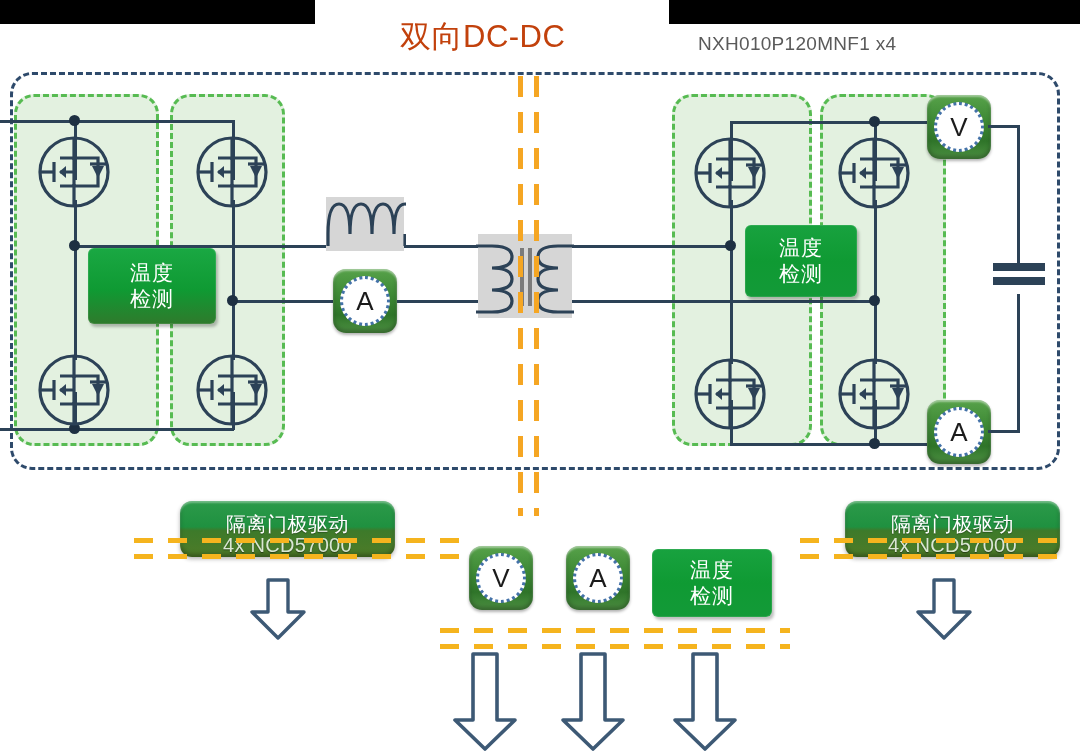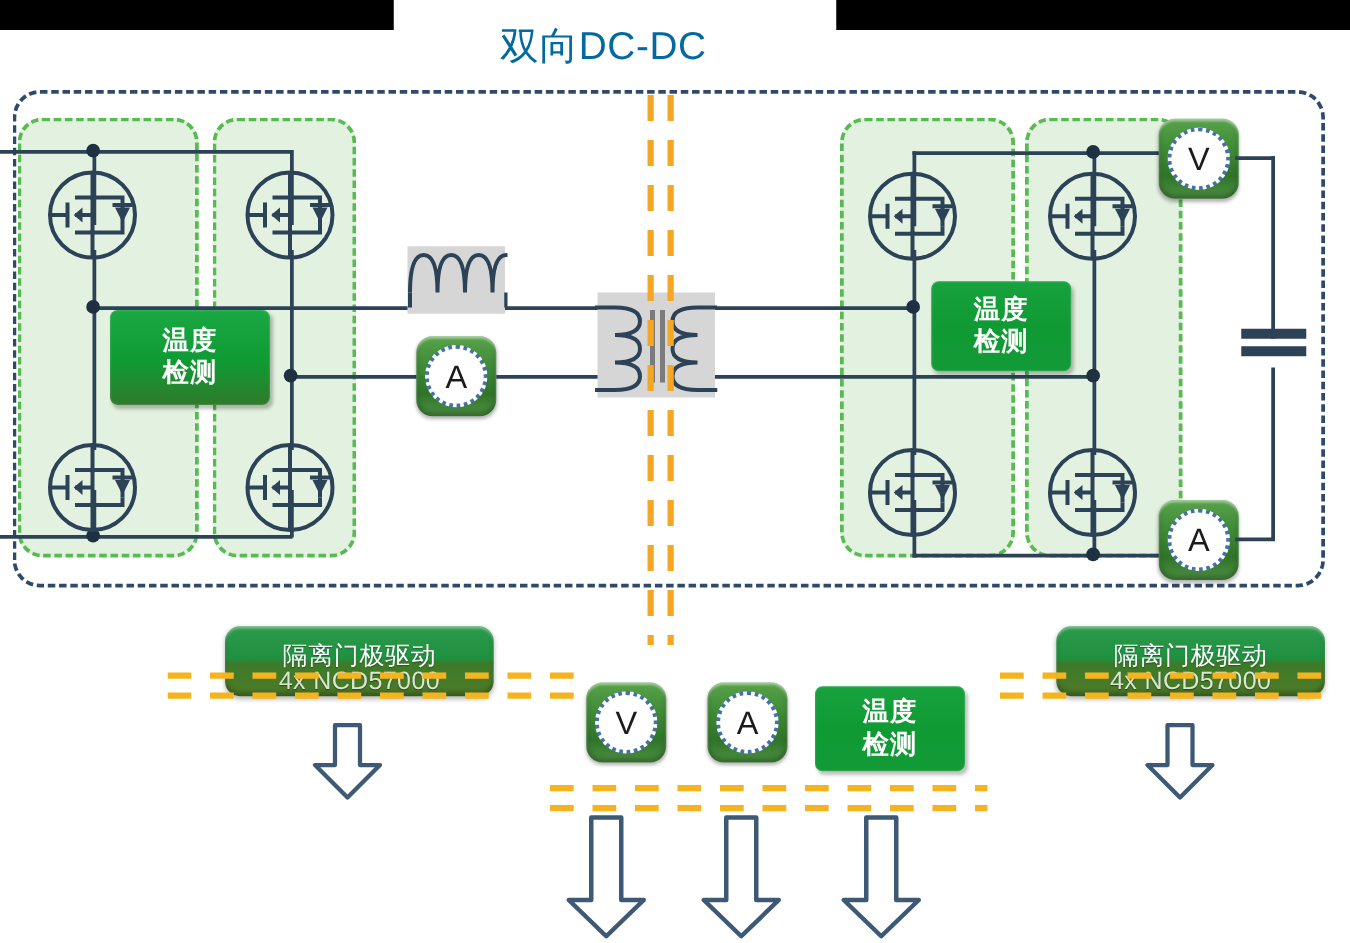--- a/index.html
+++ b/index.html
@@ -10,21 +10,21 @@
   #stage{position:absolute;inset:0;width:1080px;height:754px;}
 
   
   .topbar-black{position:absolute;top:0;height:24px;background:#000;}
   .tb-left{left:0;width:315px;}
   .tb-right{left:669px;right:0;}
 
   
   .title-main{
     position:absolute;left:400px;top:20px;width:260px;
-    font-size:31px;color:#0369a1;letter-spacing:.5px;
+    font-size:31px;color:#c2410c;letter-spacing:.5px;
     text-align:left;line-height:1.1;white-space:nowrap;
   }
   .title-sub{
     position:absolute;left:698px;top:33px;
     font-size:19px;color:#5a5a5a;white-space:nowrap;letter-spacing:.3px;
   }
 
   
   .outer-dash{
     position:absolute;left:10px;top:72px;width:1050px;height:398px;
@@ -69,21 +69,21 @@
     display:flex;align-items:center;justify-content:center;
     font-size:26px;color:#1b1b1b;font-weight:400;line-height:1;
   }
 
   
   .tempbox{
     position:absolute;border-radius:6px;
     background:linear-gradient(180deg,#18a23f 0%,#0f9a33 50%,#139a38 100%);
     box-shadow:2px 3px 3px rgba(0,0,0,.25), inset 0 0 0 1px rgba(255,255,255,.1);
     display:flex;flex-direction:column;align-items:center;justify-content:center;
-    color:#fff;font-size:21px;line-height:1.22;letter-spacing:1px;font-weight:bold;
+    color:#fff;font-size:21px;line-height:1.22;letter-spacing:1px;
   }
   .tempbox.dark-edge{
     background:linear-gradient(180deg,#1aa843 0%,#0f9a33 55%,#2f7a2c 100%);
   }
 
   
   .gdrv{
     position:absolute;width:215px;height:56px;border-radius:12px;
     background:linear-gradient(180deg,#2c9a4a 0%,#1f9140 46%,#3d7a2a 53%,#4e7b28 100%);
     box-shadow:inset 0 2px 2px rgba(255,255,255,.35), inset 0 -3px 4px rgba(0,0,0,.3),
@@ -121,20 +121,21 @@
 </style>
 </head>
 <body>
 
 <div id="stage">
 
   <div class="topbar-black tb-left"></div>
   <div class="topbar-black tb-right"></div>
 
   <div class="title-main">双向DC-DC</div>
+  <div class="title-sub">NXH010P120MNF1 x4</div>
 
   <div class="outer-dash"></div>
 
   <div class="leg leg-a"></div>
   <div class="leg leg-b"></div>
 
   <div class="wire wh" style="left:-4px;top:120px;width:238px;"></div>
   <div class="wire wh" style="left:-4px;top:428px;width:238px;"></div>
   <div class="wire wv" style="left:74px;top:120px;height:60px;"></div>
   <div class="wire wv" style="left:74px;top:200px;height:160px;"></div>

